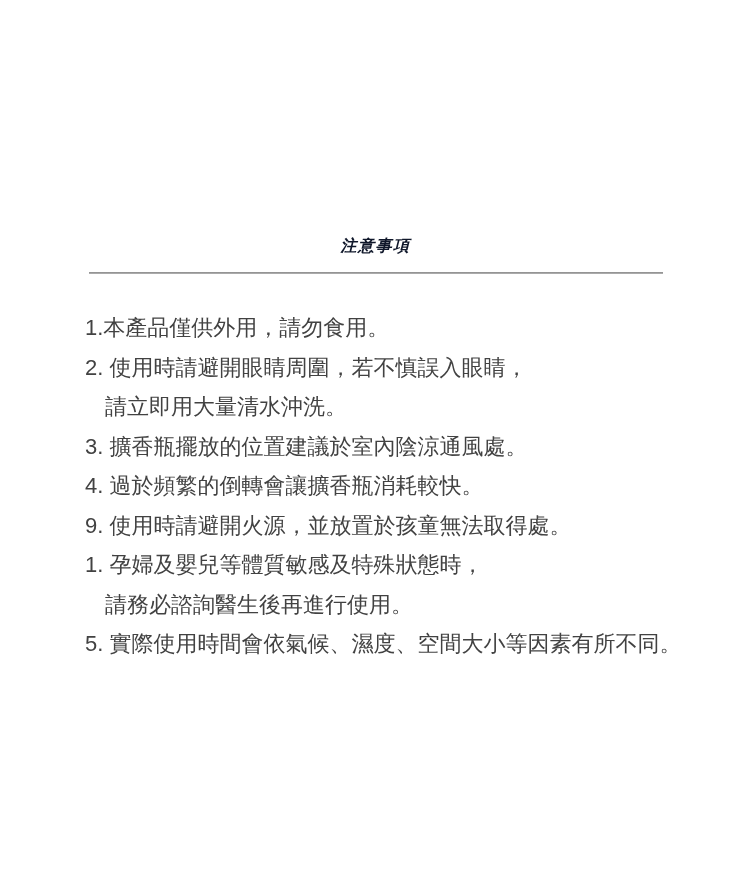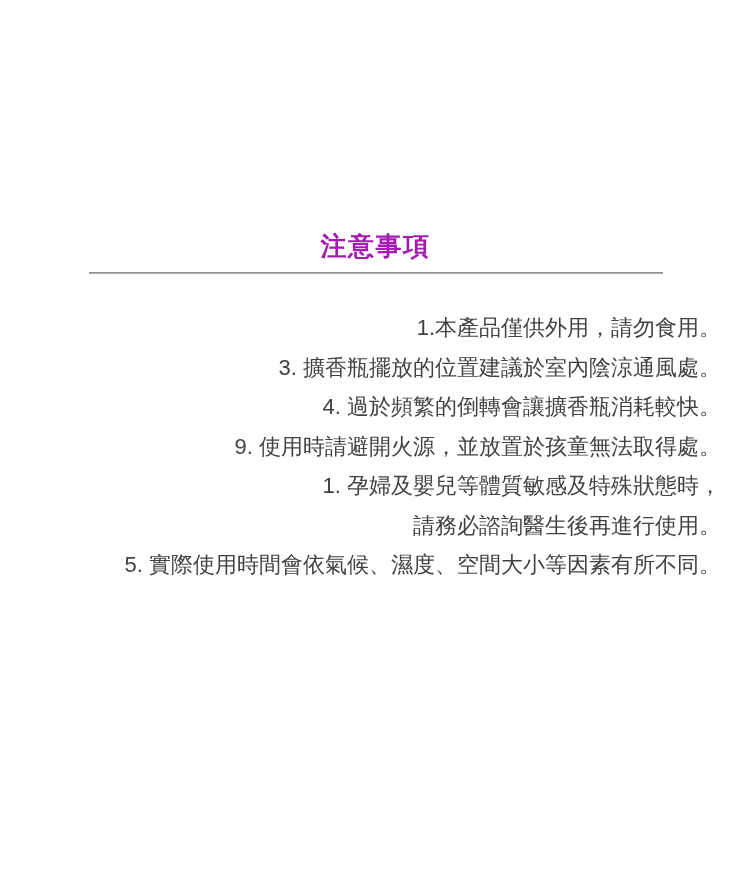--- a/index.html
+++ b/index.html
@@ -12,39 +12,39 @@
     background: #ffffff;
     font-family: "Liberation Sans", sans-serif;
     overflow: hidden;
   }
   .page {
     padding-top: 229px;
   }
   .title {
     margin: 0;
     text-align: center;
-    font-size: 26px;
+    font-size: 16px;
     line-height: 34px;
     font-weight: 700;
     letter-spacing: 1.5px;
-    color: #a21caf;
+    color: #0f172a;
+    font-style: italic;
   }
   .divider {
     width: 574px;
     height: 2px;
     margin: 9px auto 0 auto;
     border: none;
     background: linear-gradient(to bottom, #8a8a8a, #b5b5b5);
   }
   .list {
     margin: 34px 30px 0 85px;
     font-size: 22px;
     line-height: 39.5px;
     color: #424242;
-    text-align: right;
   }
   .line {
     white-space: nowrap;
   }
   .cont {
     margin-left: 20px;
   }
 </style>
 </head>
 <body>
@@ -52,20 +52,24 @@
 <div class="page">
   <h1 class="title">注意事項</h1>
   <div class="divider"></div>
 
   <div class="list">
 
     <div class="item">
       <div class="line">1.本產品僅供外用，請勿食用。</div>
     </div>
 
+    <div class="item">
+      <div class="line">2. 使用時請避開眼睛周圍，若不慎誤入眼睛，</div>
+      <div class="line cont">請立即用大量清水沖洗。</div>
+    </div>
 
     <div class="item">
       <div class="line">3. 擴香瓶擺放的位置建議於室內陰涼通風處。</div>
     </div>
 
     <div class="item">
       <div class="line">4. 過於頻繁的倒轉會讓擴香瓶消耗較快。</div>
     </div>
 
     <div class="item">

